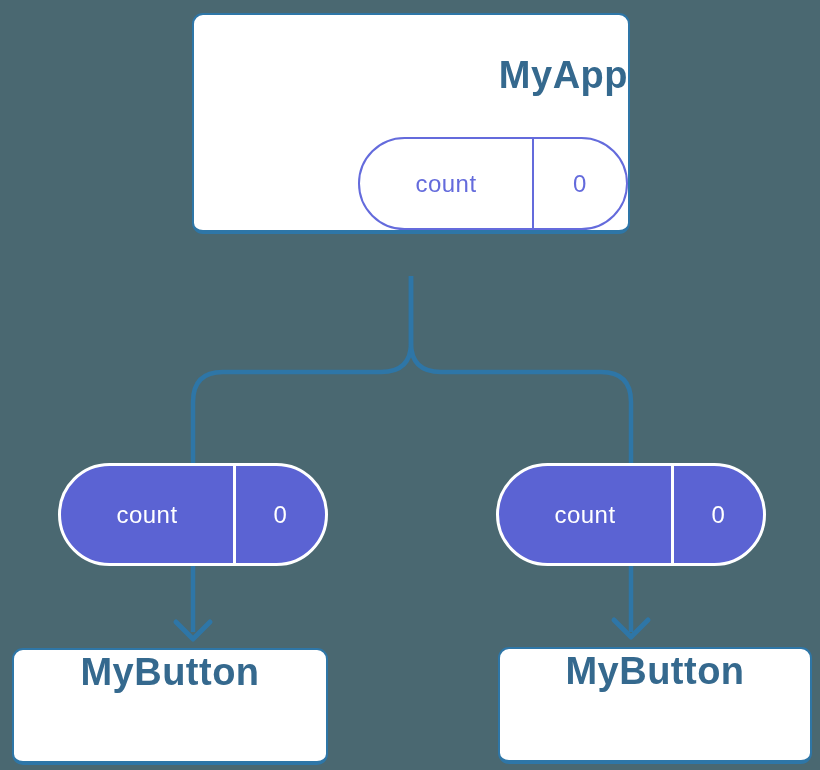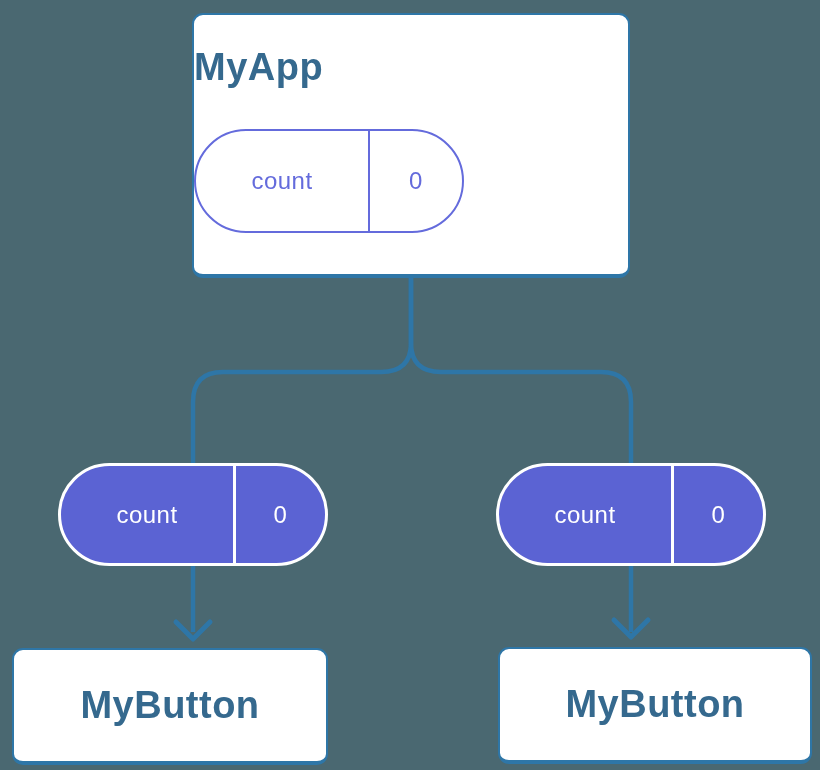--- a/index.html
+++ b/index.html
@@ -27,36 +27,36 @@
     border: 2px solid #2e76a7;
     border-bottom-width: 4px;
     border-radius: 11px;
     box-sizing: border-box;
     z-index: 1;
   }
   .node-root {
     left: 192px;
     top: 13px;
     width: 438px;
-    height: 265px;
+    height: 221px;
     display: flex;
     flex-direction: column;
-    align-items: flex-start;
-    padding-top: 30px;
+    align-items: flex-end;
+    padding-top: 38px;
   }
   .node-title {
     font-size: 38px;
     line-height: 45px;
     font-weight: 600;
     color: #35698e;
     letter-spacing: 0.5px;
   }
   .node-leaf {
     display: flex;
-    align-items: center;
+    align-items: flex-start;
     justify-content: center;
   }
   .node-leaf-left  { left: 12px;  top: 648px; width: 316px; height: 117px; }
   .node-leaf-right { left: 498px; top: 647px; width: 314px; height: 117px; }
 
   .pill {
     display: flex;
     align-items: stretch;
     box-sizing: border-box;
     border-radius: 60px;

